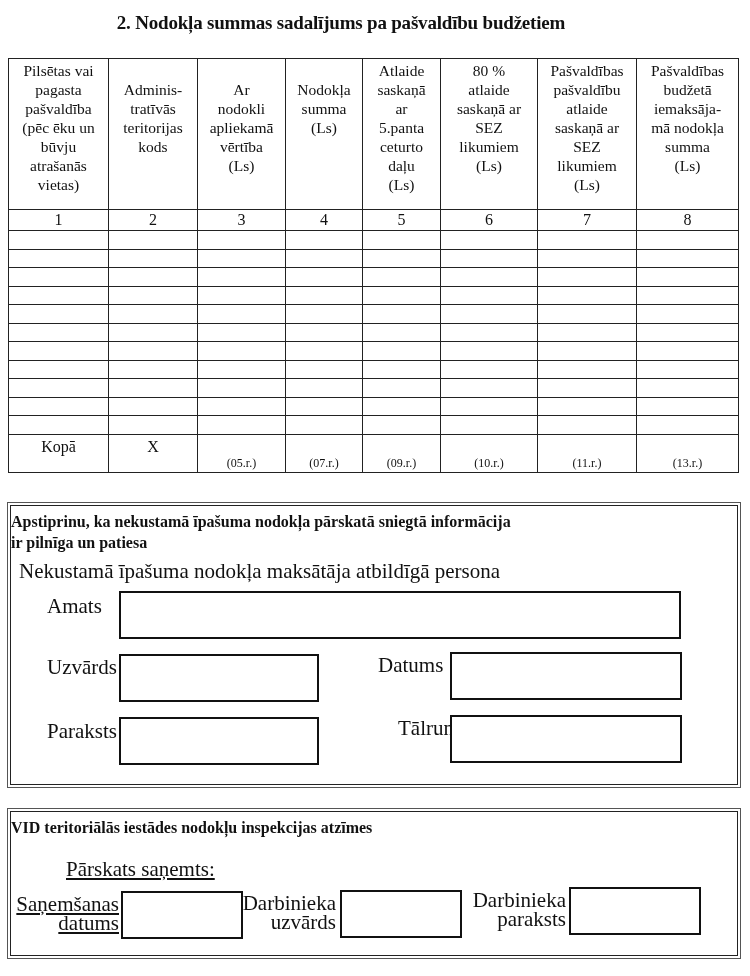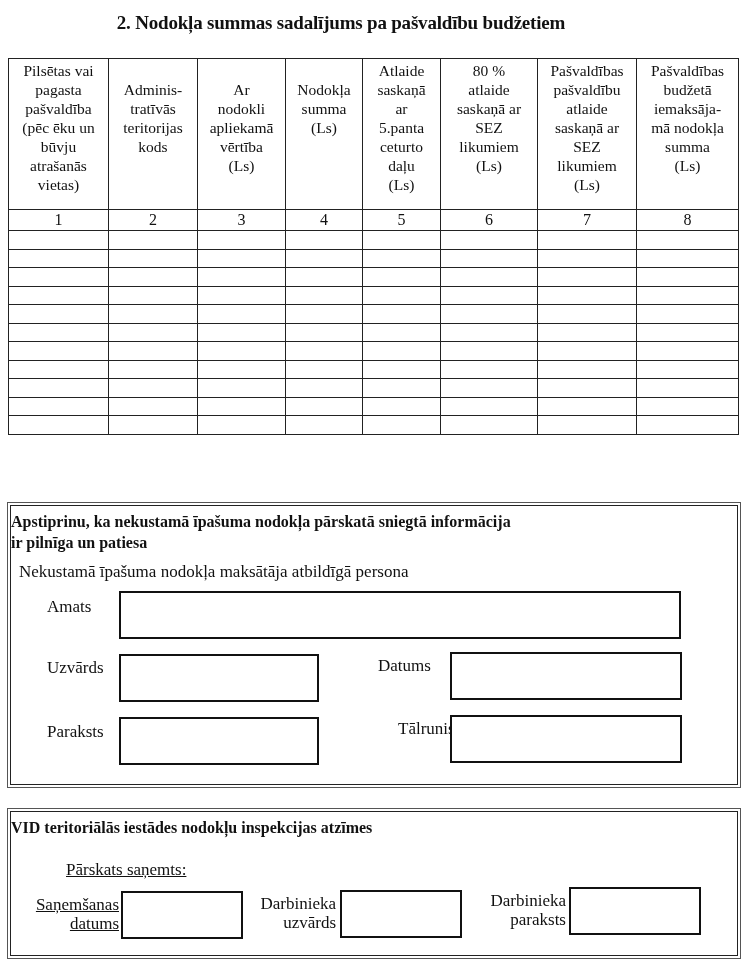--- a/index.html
+++ b/index.html
@@ -30,21 +30,21 @@
     .box {
       position: absolute; left: 10px; width: 726px;
       border: 1.5px solid #222; outline: 1px solid #555; outline-offset: 2px;
     }
     .box1 { top: 505px; height: 278px; }
     .box2 { top: 811px; height: 143px; }
     .box-heading {
       position: absolute; left: 0; width: 100%; 
       font-weight: bold; font-size: 16px; line-height: 21px;
     }
-    .lbl { position: absolute; font-size: 17px; line-height: 19px; }
+    .lbl { position: absolute; font-size: 21px; line-height: 19px; }
     .field { position: absolute; border: 2px solid #111; background: #fff; }
     .sub-underline { text-decoration: underline; }
     .lbl-right { text-align: right; }
   </style>
 </head>
 <body>
 
 <div class="title">2. Nodokļa summas sadalījums pa pašvaldību budžetiem</div>
 
 <table class="grid">
@@ -240,20 +240,46 @@
       <tr class="blank">
         <td></td>
         <td></td>
         <td></td>
         <td></td>
         <td></td>
         <td></td>
         <td></td>
         <td></td>
       </tr>
+      <tr class="total">
+        <td>
+          <span class="total-label">Kopā</span>
+        </td>
+        <td>
+          <span class="total-label">X</span>
+        </td>
+        <td>
+          <span class="row-code">(05.r.)</span>
+        </td>
+        <td>
+          <span class="row-code">(07.r.)</span>
+        </td>
+        <td>
+          <span class="row-code">(09.r.)</span>
+        </td>
+        <td>
+          <span class="row-code">(10.r.)</span>
+        </td>
+        <td>
+          <span class="row-code">(11.r.)</span>
+        </td>
+        <td>
+          <span class="row-code">(13.r.)</span>
+        </td>
+      </tr>
     </tbody>
 </table>
 
 <div class="box box1">
   <div class="box-heading" style="top:5px">
     <div>Apstiprinu, ka nekustamā īpašuma nodokļa pārskatā sniegtā informācija</div>
     <div>ir pilnīga un patiesa</div>
   </div>
   <div class="lbl" style="left:8px; top:56px;">Nekustamā īpašuma nodokļa maksātāja atbildīgā persona</div>
 

